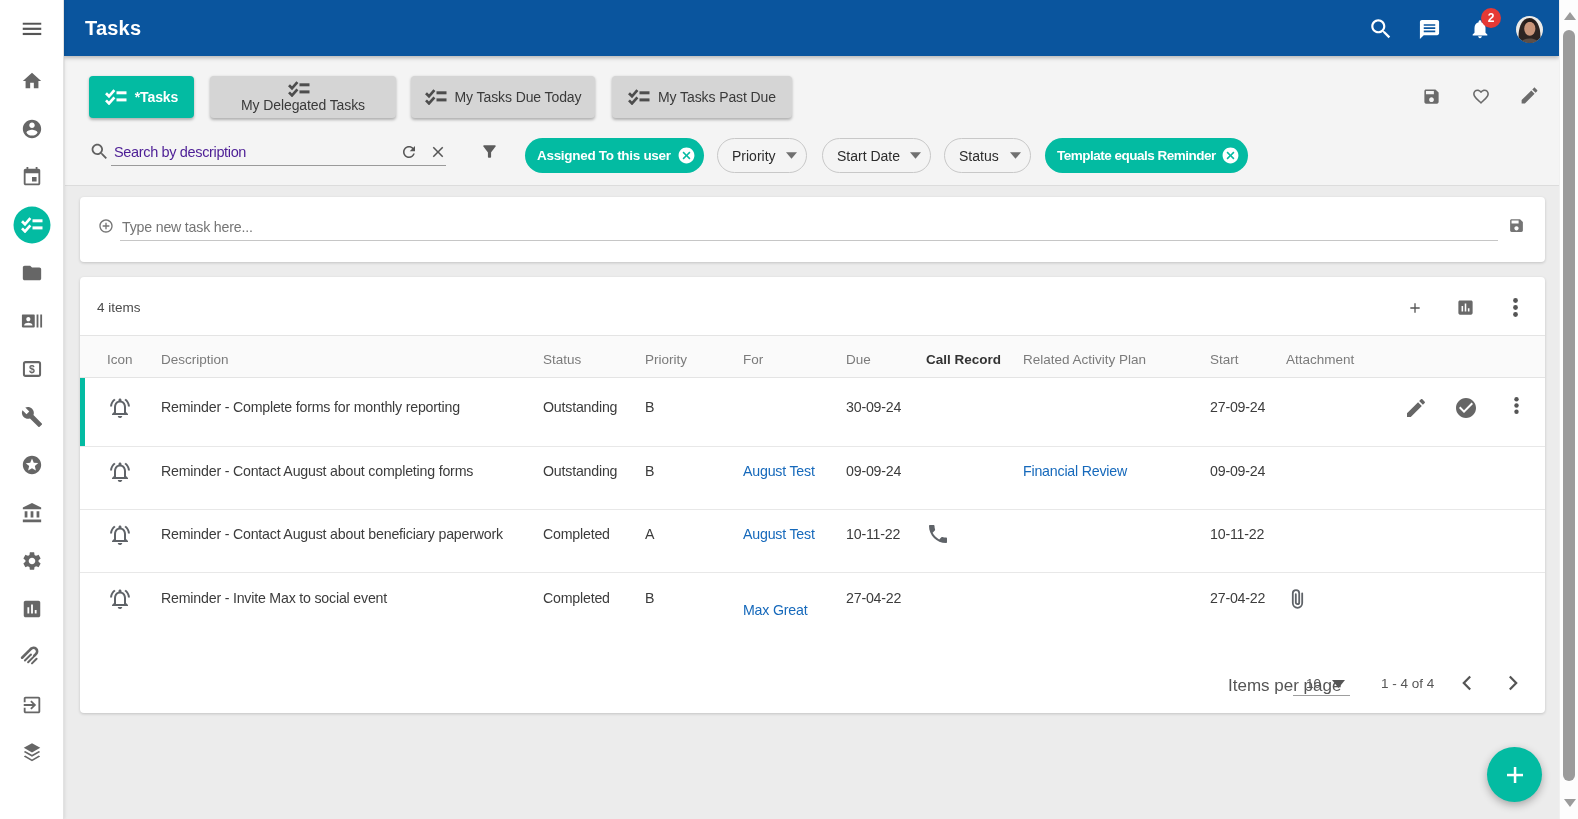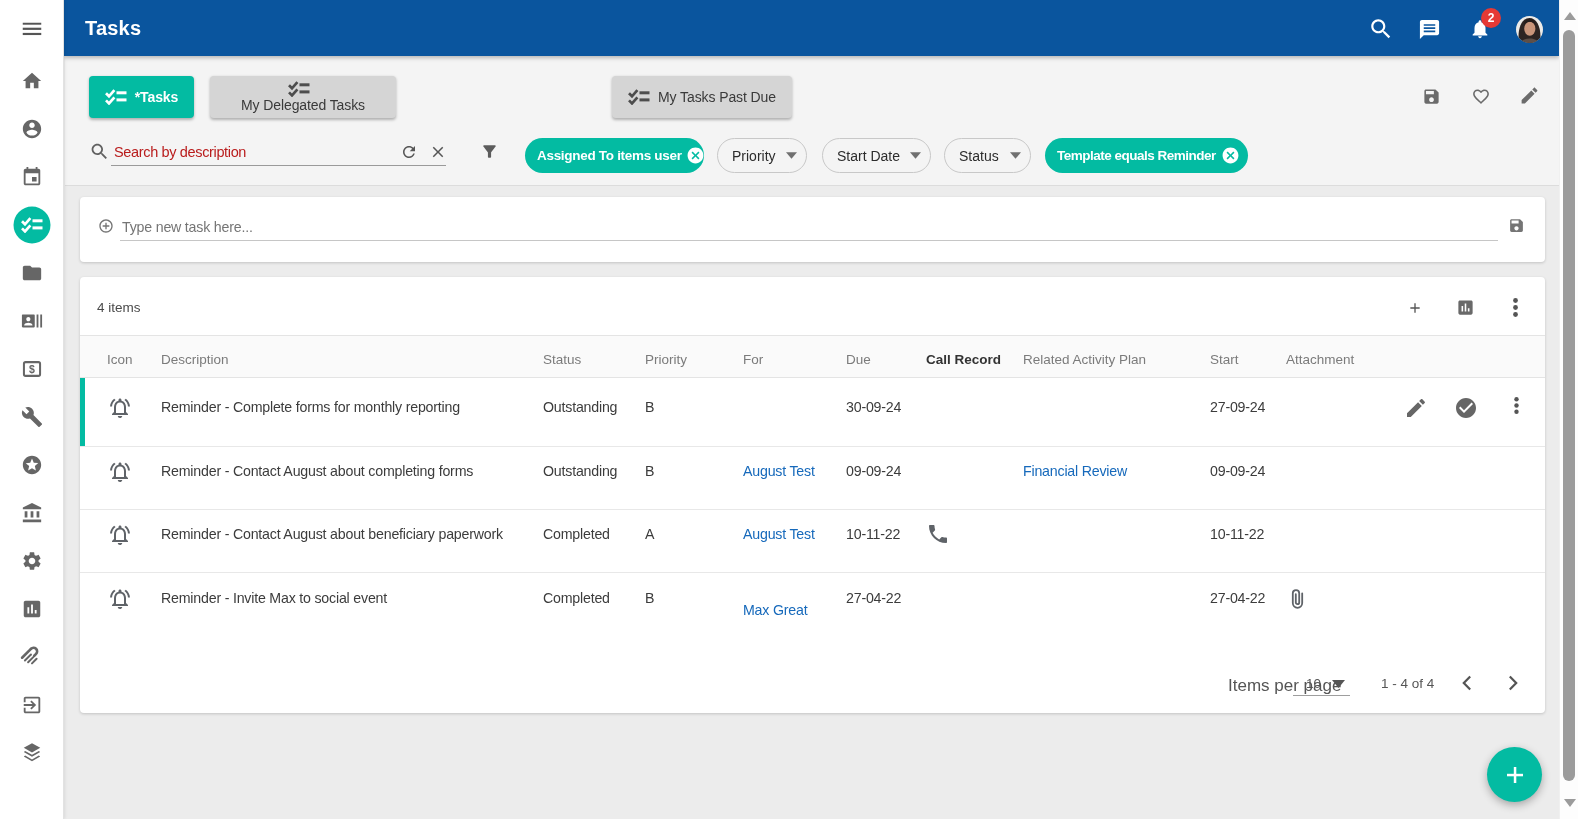--- a/index.html
+++ b/index.html
@@ -178,20 +178,29 @@
   </div>
   <div class="btn gray" style="left:145px; width:186px;flex-direction:column;">
     <svg width="22" height="16" viewBox="0 0 22 16" fill="none">
       <path d="M1 4.3l3 3 5.4-6.1" stroke="#4d4d4d" stroke-width="2.7" fill="none"></path>
       <path d="M1 11.4l3 3 5.4-6.1" stroke="#4d4d4d" stroke-width="2.7" fill="none"></path>
       <rect x="11.5" y="2.3" width="10" height="3" fill="#4d4d4d"></rect>
       <rect x="11.5" y="9.4" width="10" height="3" fill="#4d4d4d"></rect>
     </svg>
     <span>My Delegated Tasks</span>
   </div>
+  <div class="btn gray" style="left:346px; width:184px;">
+    <svg width="22" height="16" viewBox="0 0 22 16" fill="none">
+      <path d="M1 4.3l3 3 5.4-6.1" stroke="#4d4d4d" stroke-width="2.7" fill="none"></path>
+      <path d="M1 11.4l3 3 5.4-6.1" stroke="#4d4d4d" stroke-width="2.7" fill="none"></path>
+      <rect x="11.5" y="2.3" width="10" height="3" fill="#4d4d4d"></rect>
+      <rect x="11.5" y="9.4" width="10" height="3" fill="#4d4d4d"></rect>
+    </svg>
+    <span>My Tasks Due Today</span>
+  </div>
   <div class="btn gray" style="left:547px; width:180px;">
     <svg width="22" height="16" viewBox="0 0 22 16" fill="none">
       <path d="M1 4.3l3 3 5.4-6.1" stroke="#4d4d4d" stroke-width="2.7" fill="none"></path>
       <path d="M1 11.4l3 3 5.4-6.1" stroke="#4d4d4d" stroke-width="2.7" fill="none"></path>
       <rect x="11.5" y="2.3" width="10" height="3" fill="#4d4d4d"></rect>
       <rect x="11.5" y="9.4" width="10" height="3" fill="#4d4d4d"></rect>
     </svg>
     <span>My Tasks Past Due</span>
   </div>
 
@@ -201,37 +210,37 @@
   <svg class="abs" style="left:1406px; top:31px;" width="20" height="19" viewBox="0 0 24 24" fill="#6b6b6b">
     <path d="M16.5 3c-1.74 0-3.41.81-4.5 2.09C10.91 3.81 9.24 3 7.5 3 4.42 3 2 5.42 2 8.5c0 3.78 3.4 6.86 8.55 11.54L12 21.35l1.45-1.32C18.6 15.36 22 12.28 22 8.5 22 5.42 19.58 3 16.5 3zm-4.4 15.55l-.1.1-.1-.1C7.14 14.24 4 11.39 4 8.5 4 6.5 5.5 5 7.5 5c1.54 0 3.04.99 3.57 2.36h1.87C13.46 5.99 14.96 5 16.5 5c2 0 3.5 1.5 3.5 3.5 0 2.89-3.14 5.74-7.9 10.05z"></path>
   </svg>
   <svg class="abs" style="left:1454px; top:29px;" width="21" height="21" viewBox="0 0 24 24" fill="#6b6b6b">
     <path d="M3 17.25V21h3.75L17.81 9.94l-3.75-3.75L3 17.25zM20.71 7.04c.39-.39.39-1.02 0-1.41l-2.34-2.34c-.39-.39-1.02-.39-1.41 0l-1.83 1.83 3.75 3.75 1.83-1.83z"></path>
   </svg>
 
   <svg class="abs" style="left:24px; top:85px;" width="21" height="21" viewBox="0 0 24 24" fill="#606060">
     <path d="M15.5 14h-.79l-.28-.27C15.41 12.59 16 11.11 16 9.5 16 5.91 13.09 3 9.5 3S3 5.91 3 9.5 5.91 16 9.5 16c1.61 0 3.09-.59 4.23-1.57l.27.28v.79l5 4.99L20.49 19l-4.99-5zm-6 0C7.01 14 5 11.99 5 9.5S7.01 5 9.5 5 14 7.01 14 9.5 11.99 14 9.5 14z"></path>
   </svg>
-  <div class="abs" style="left:49px; top:88px; font-size:14.5px; color:#b91c1c; letter-spacing:-0.35px;">Search by description</div>
+  <div class="abs" style="left:49px; top:88px; font-size:14.5px; color:#4c1d95; letter-spacing:-0.35px;">Search by description</div>
   <div class="abs" style="left:46px; top:109px; width:335px; height:1px; background:#9a9a9a;"></div>
 
   <svg class="abs" style="left:335px; top:87px;" width="18" height="18" viewBox="0 0 24 24" fill="#555">
     <path d="M17.65 6.35C16.2 4.9 14.21 4 12 4c-4.42 0-7.99 3.58-7.99 8s3.57 8 7.99 8c3.73 0 6.84-2.55 7.73-6h-2.08c-.82 2.33-3.04 4-5.65 4-3.31 0-6-2.69-6-6s2.69-6 6-6c1.66 0 3.14.69 4.22 1.78L13 11h7V4l-2.35 2.35z"></path>
   </svg>
 
   <svg class="abs" style="left:364px; top:87px;" width="18" height="18" viewBox="0 0 24 24" fill="#555">
     <path d="M19 6.41L17.59 5 12 10.59 6.41 5 5 6.41 10.59 12 5 17.59 6.41 19 12 13.41 17.59 19 19 17.59 13.41 12z"></path>
   </svg>
 
   <svg class="abs" style="left:415px; top:86px;" width="19" height="19" viewBox="0 0 24 24" fill="#5c5c5c">
     <path d="M4.25 5.61C6.27 8.2 10 13 10 13v6c0 .55.45 1 1 1h2c.55 0 1-.45 1-1v-6s3.72-4.8 5.74-7.39c.51-.66.04-1.61-.79-1.61H5.04c-.83 0-1.3.95-.79 1.61z"></path>
   </svg>
 
   <div class="chip teal" style="left:460px; width:179px;">
-    <span>Assigned To items user</span>
+    <span>Assigned To this user</span>
     <svg class="x" width="19" height="19" viewBox="0 0 24 24" fill="#fff">
       <path d="M12 2C6.47 2 2 6.47 2 12s4.47 10 10 10 10-4.47 10-10S17.53 2 12 2zm5 13.59L15.59 17 12 13.41 8.41 17 7 15.59 10.59 12 7 8.41 8.41 7 12 10.59 15.59 7 17 8.41 13.41 12 17 15.59z"></path>
     </svg>
   </div>
   <div class="chip outline" style="left:652px; width:90px;">
     <span>Priority</span>
     <svg class="caret" width="11" height="7" viewBox="0 0 10 6" fill="#707070">
         <path d="M0 0l5 6 5-6z"></path>
       </svg>
   </div>

